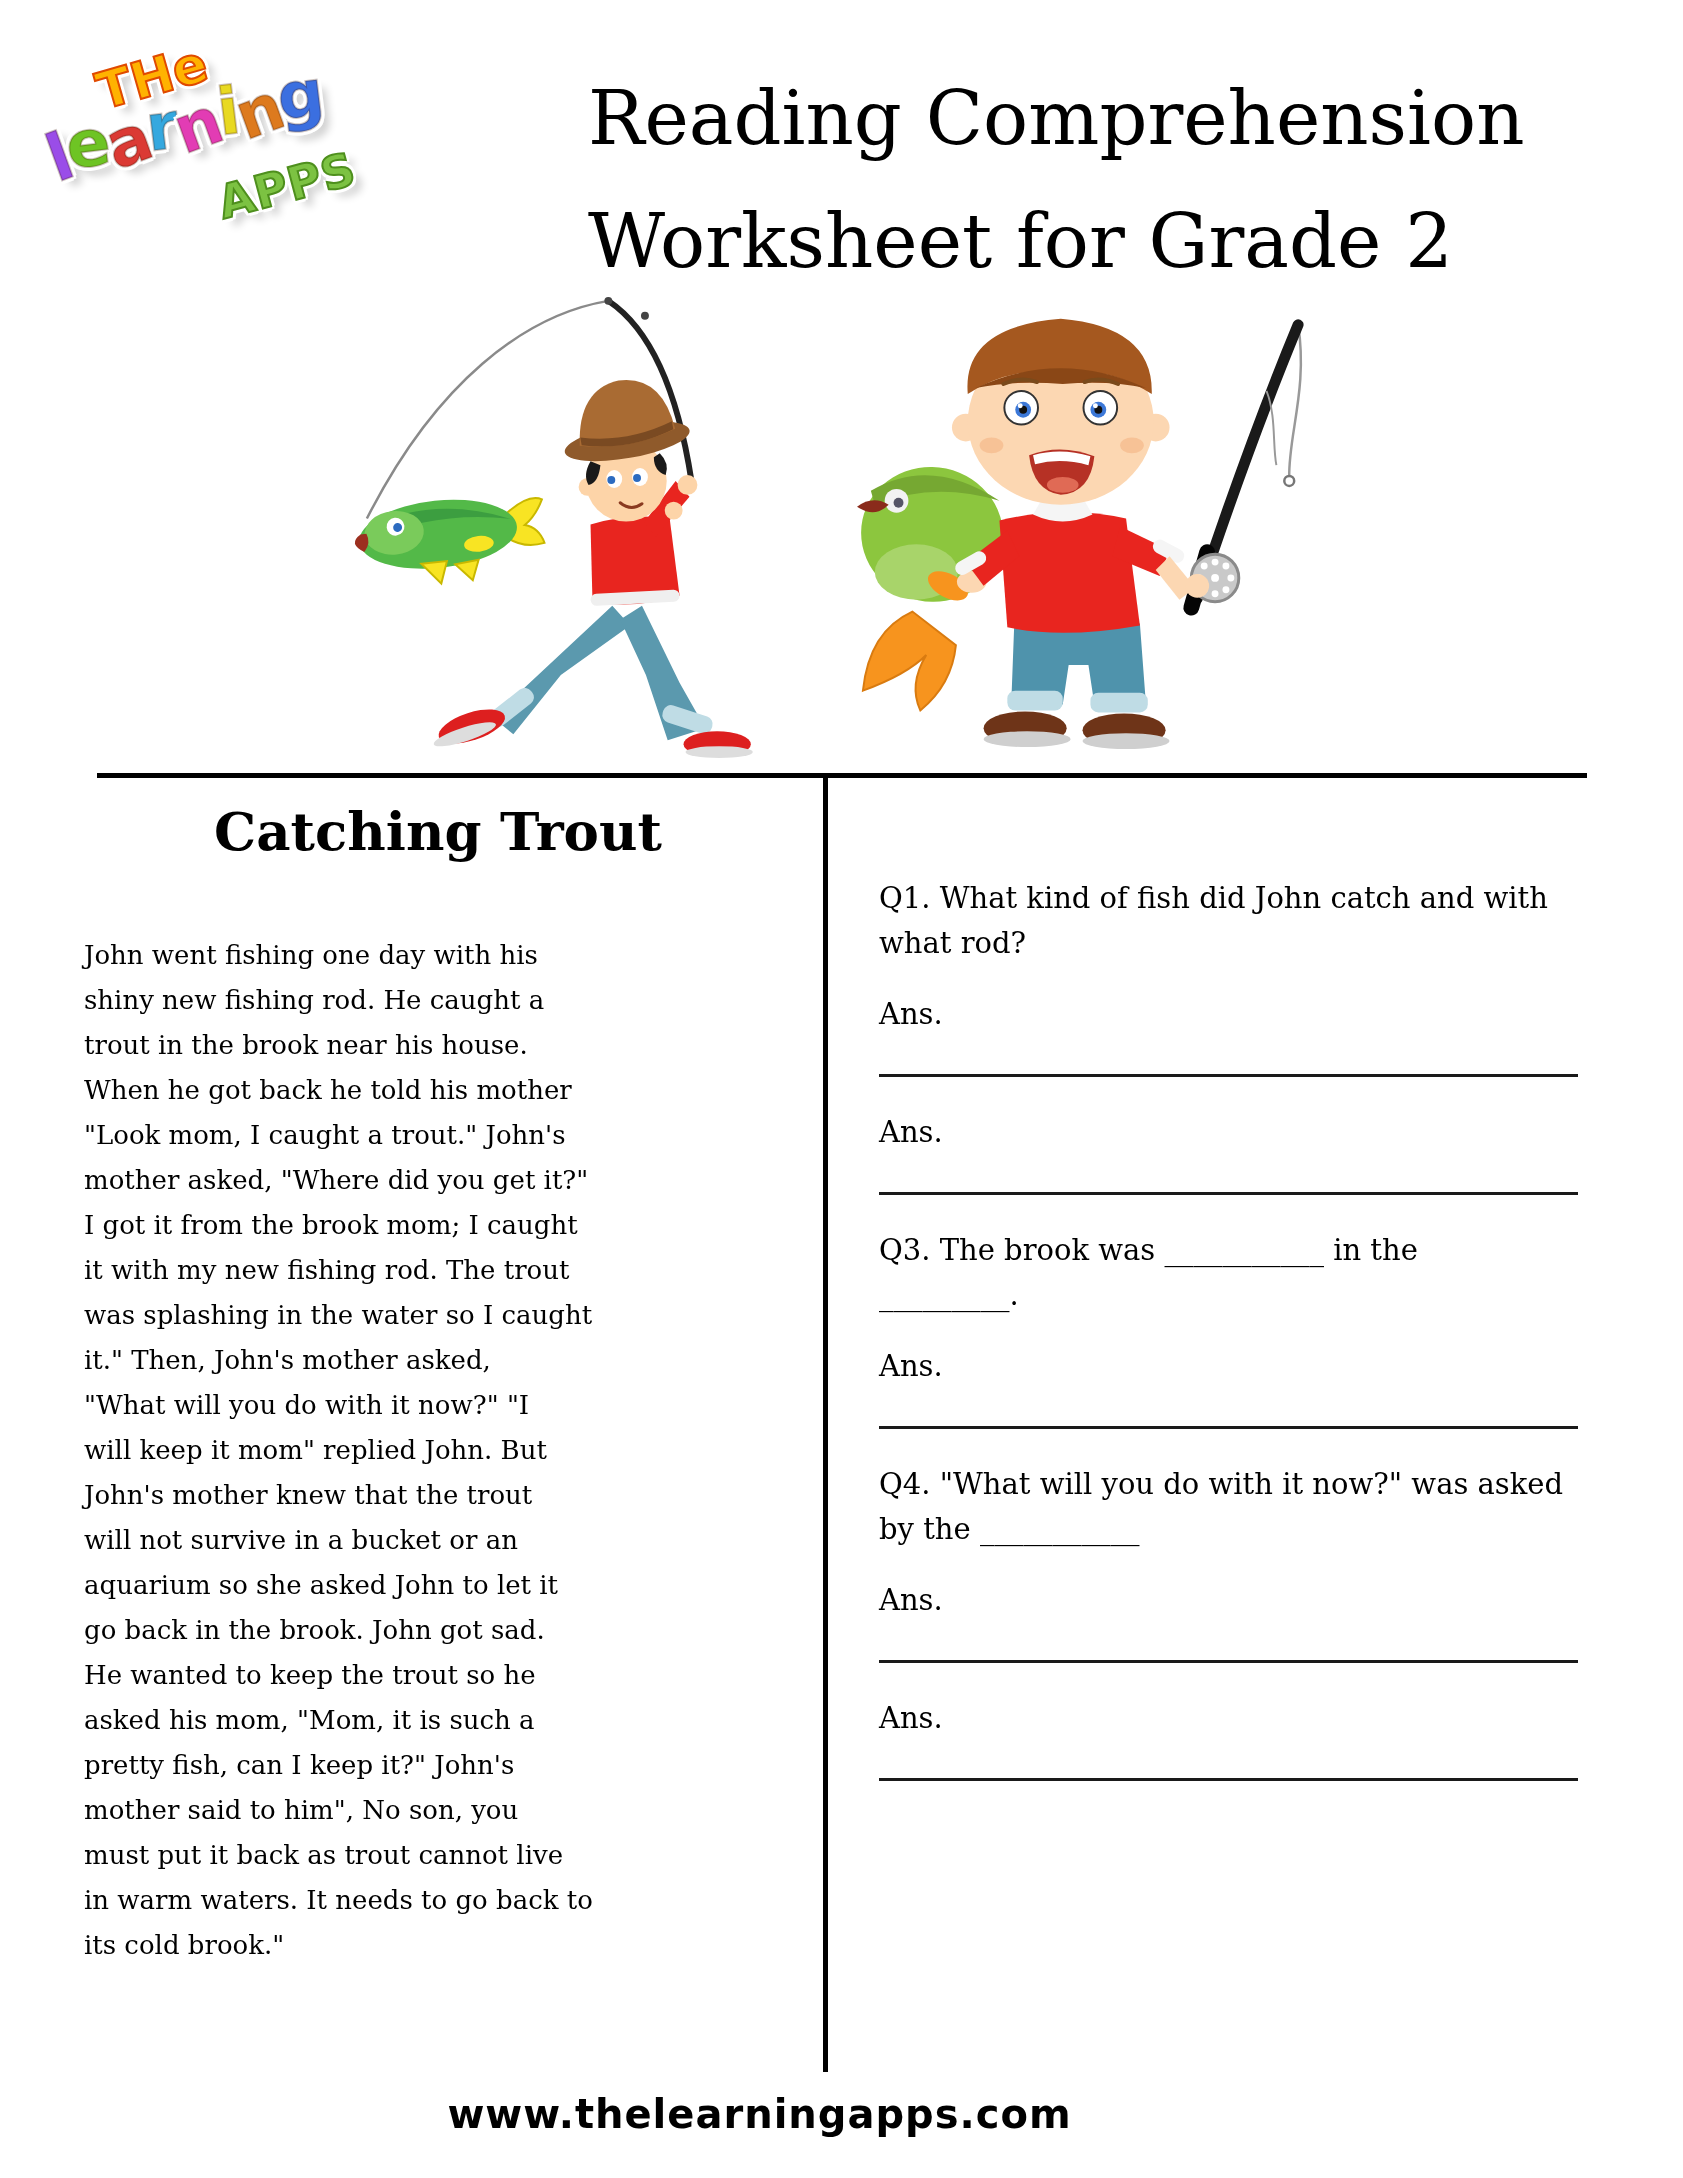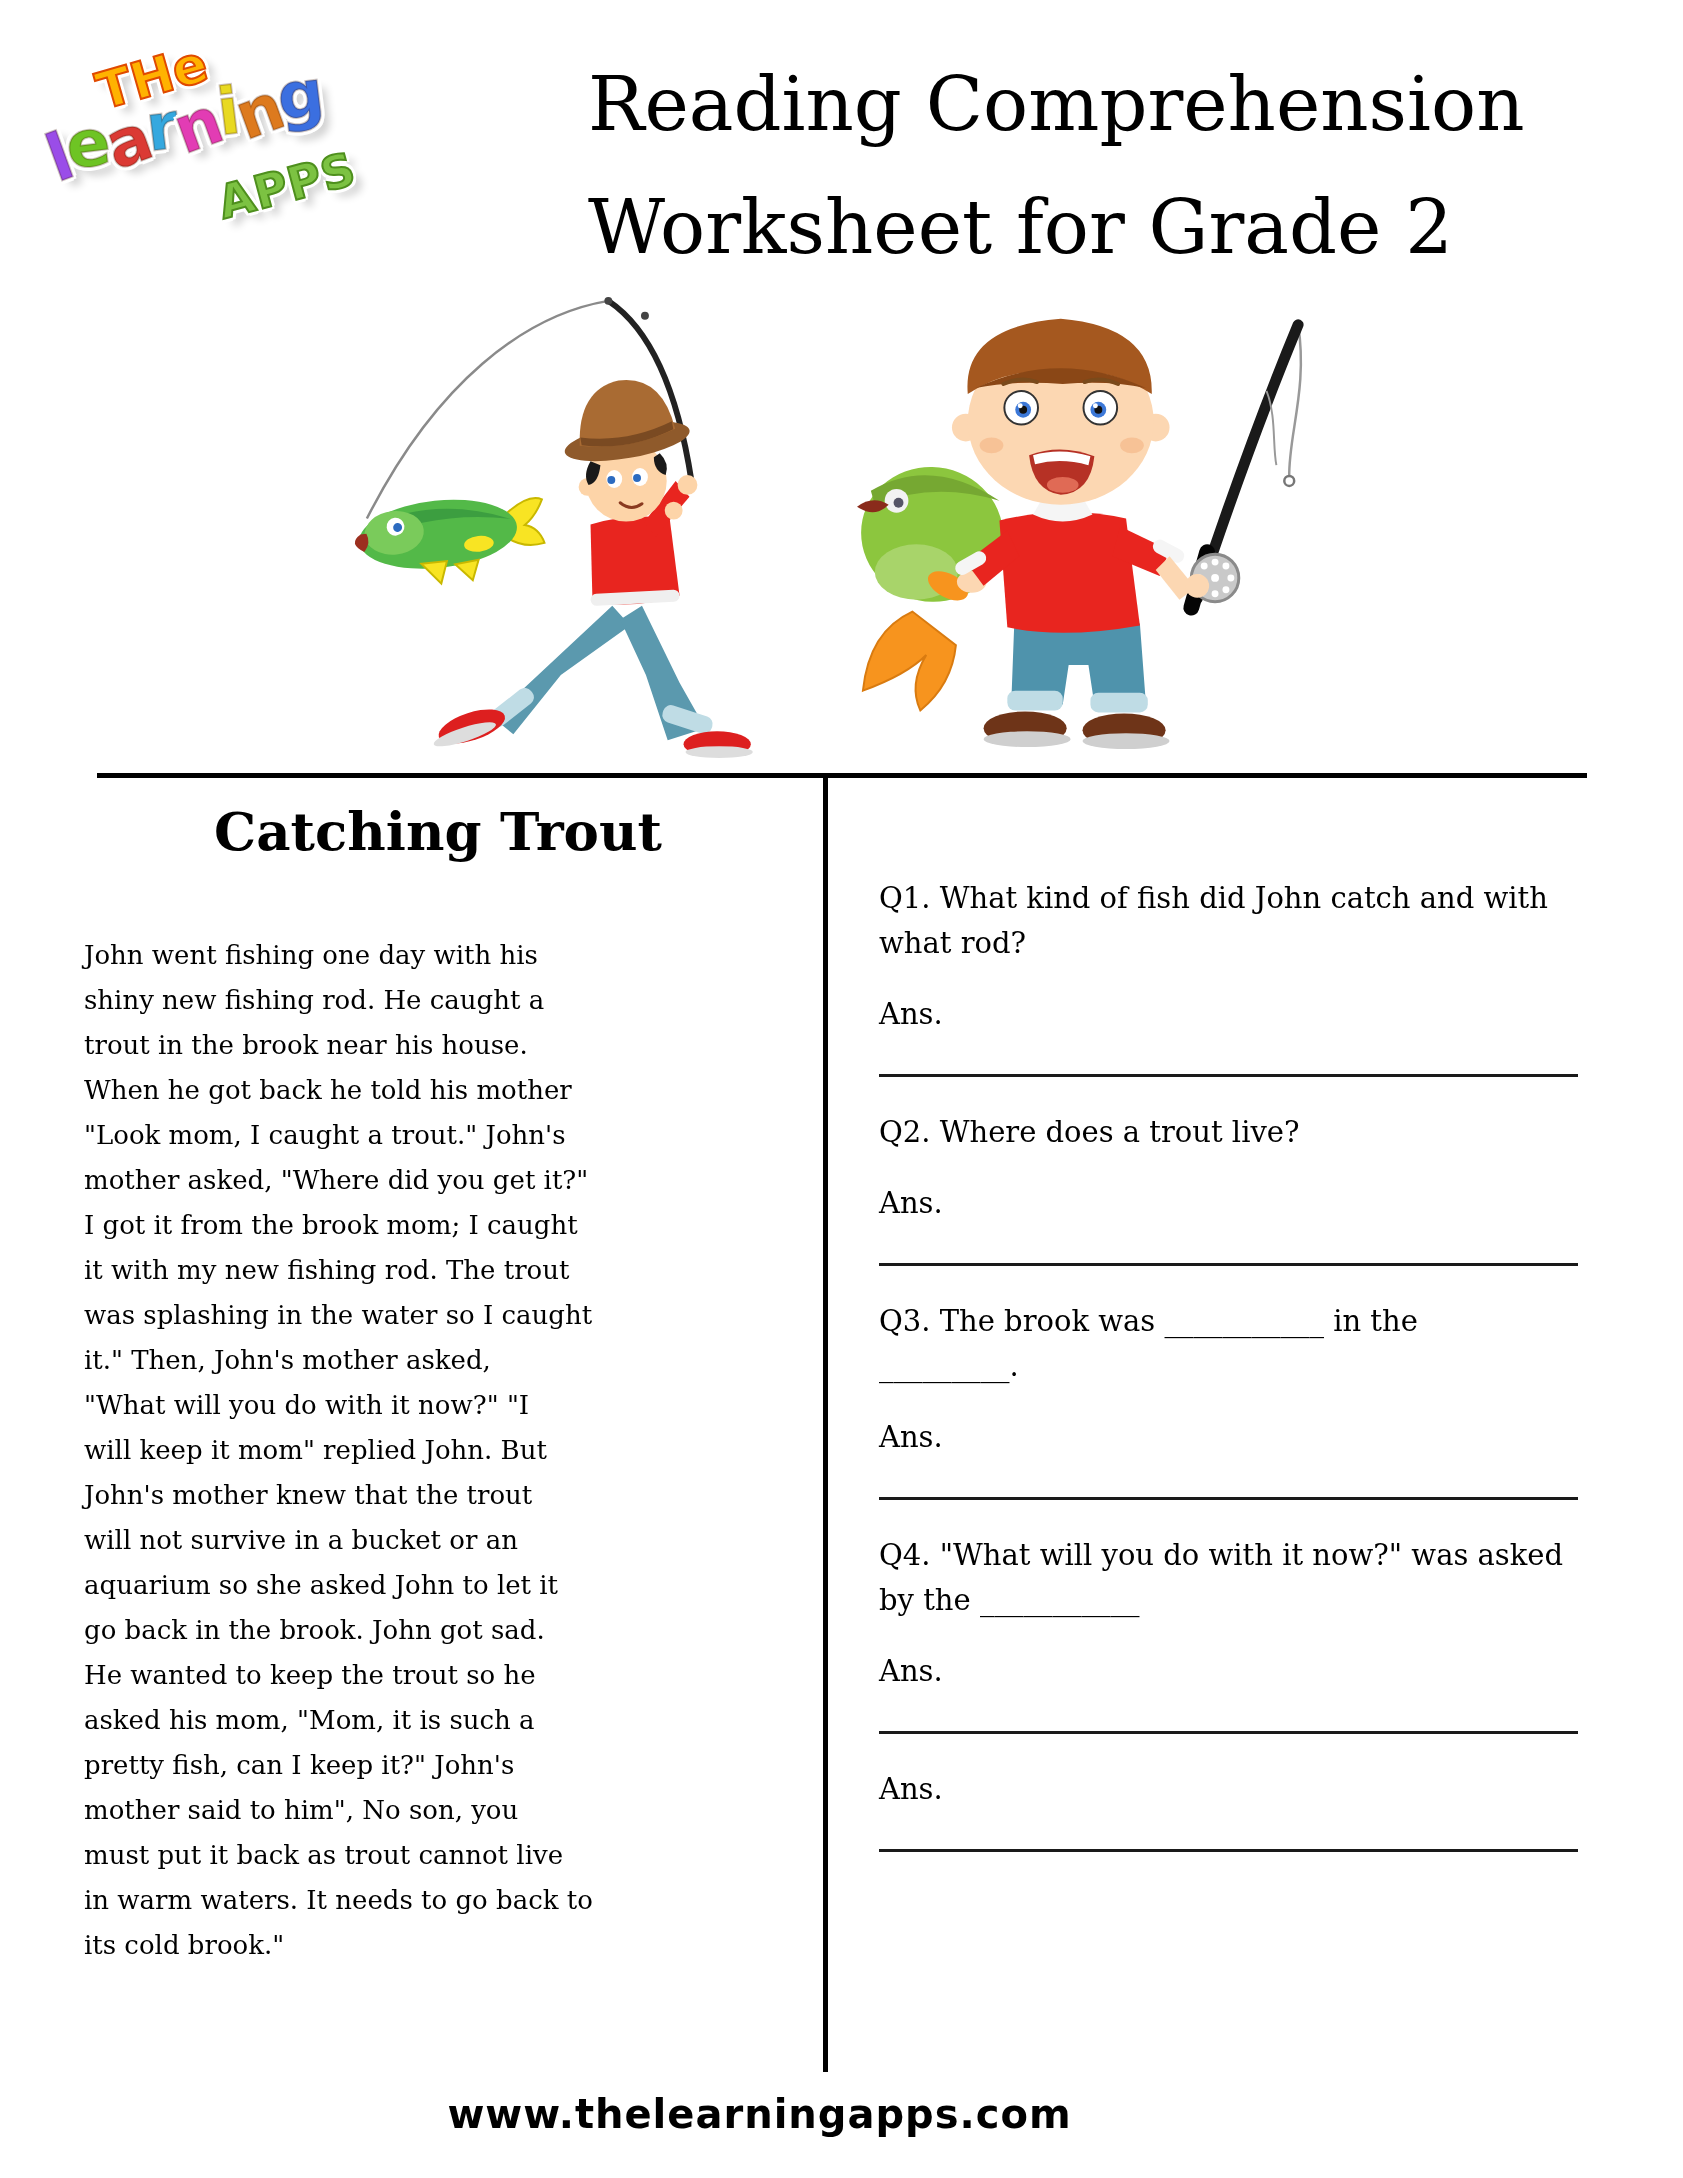--- a/index.html
+++ b/index.html
@@ -14,21 +14,21 @@
   #logo .the{position:absolute;left:65px;top:12px;font-size:51px;color:#FFB200;
         -webkit-text-stroke:2px #E04A00;transform:rotate(-3deg);}
   #logo .word{position:absolute;left:2px;top:61px;font-size:65px;letter-spacing:-3px;white-space:nowrap;}
   #logo .word span{display:inline-block;-webkit-text-stroke:2px rgba(60,20,0,.25);}
   #logo .word span:nth-child(odd){transform:rotate(-7deg);}
   #logo .word span:nth-child(even){transform:rotate(6deg) translateY(-7px);}
   #logo .apps{position:absolute;left:158px;top:150px;font-size:46px;color:#7CC242;
         -webkit-text-stroke:2px #4E8F1D;letter-spacing:1px;transform:rotate(-2deg);}
 
   
-  #title{position:absolute;left:588px;top:43px;font-size:75px;line-height:123px;white-space:nowrap;}
+  #title{position:absolute;left:588px;top:57px;font-size:75px;line-height:123px;white-space:nowrap;}
 
   
   .hline{position:absolute;left:97px;top:773px;width:1490px;height:5px;background:#000;}
   .vline{position:absolute;left:823px;top:775px;width:5px;height:1297px;background:#000;}
 
   
   #left-col{position:absolute;left:84px;top:800px;width:708px;}
   .passage-heading{font-weight:bold;font-size:53px;text-align:center;margin:0 0 71px 0;}
   .passage{font-size:26px;line-height:45px;white-space:pre-line;}
 
@@ -234,21 +234,20 @@
 
 <div id="right-col">
   <div>
       <div class="q-block">
         <div class="q-text">Q1. What kind of fish did John catch and with
 what rod?</div>
         <div class="q-ans">Ans.</div>
         <div class="answer-line"></div>
       </div>
       <div class="q-block">
-        <div class="q-text">Q2. Where does a trout live?</div>
         <div class="q-ans">Ans.</div>
         <div class="answer-line"></div>
       </div>
       <div class="q-block">
         <div class="q-text">Q3. The brook was ___________ in the
 _________.</div>
         <div class="q-ans">Ans.</div>
         <div class="answer-line"></div>
       </div>
       <div class="q-block">

